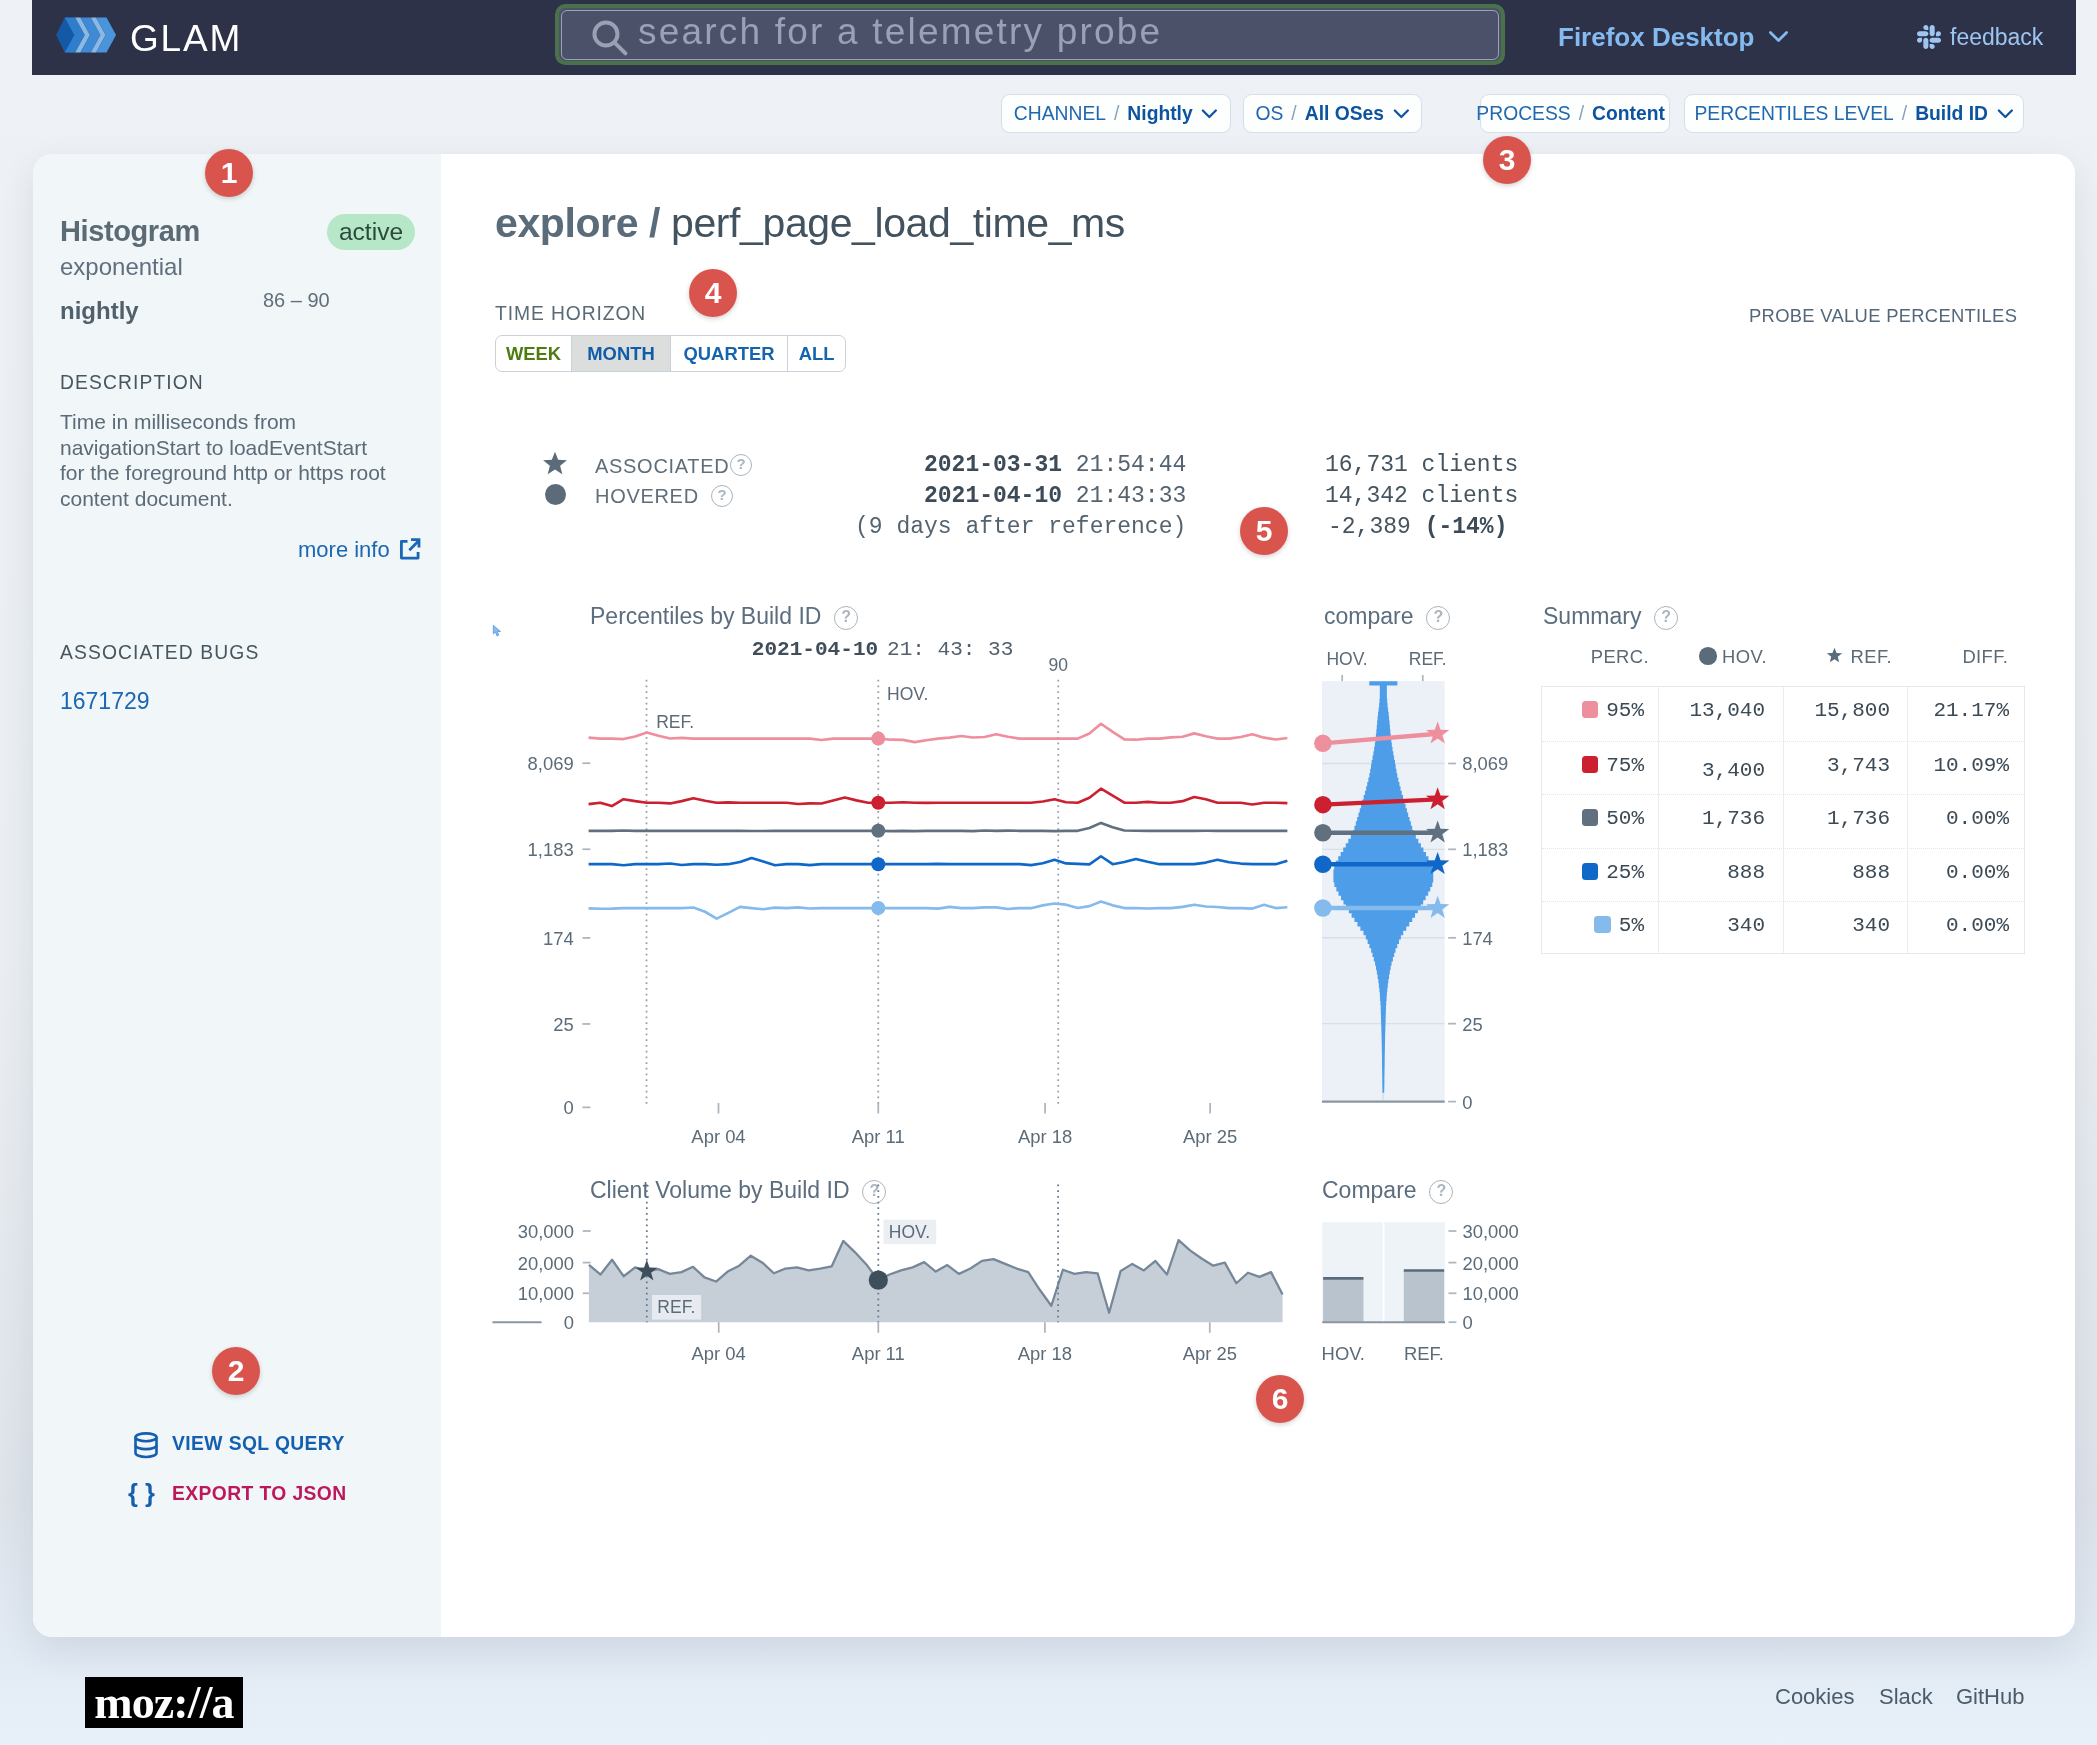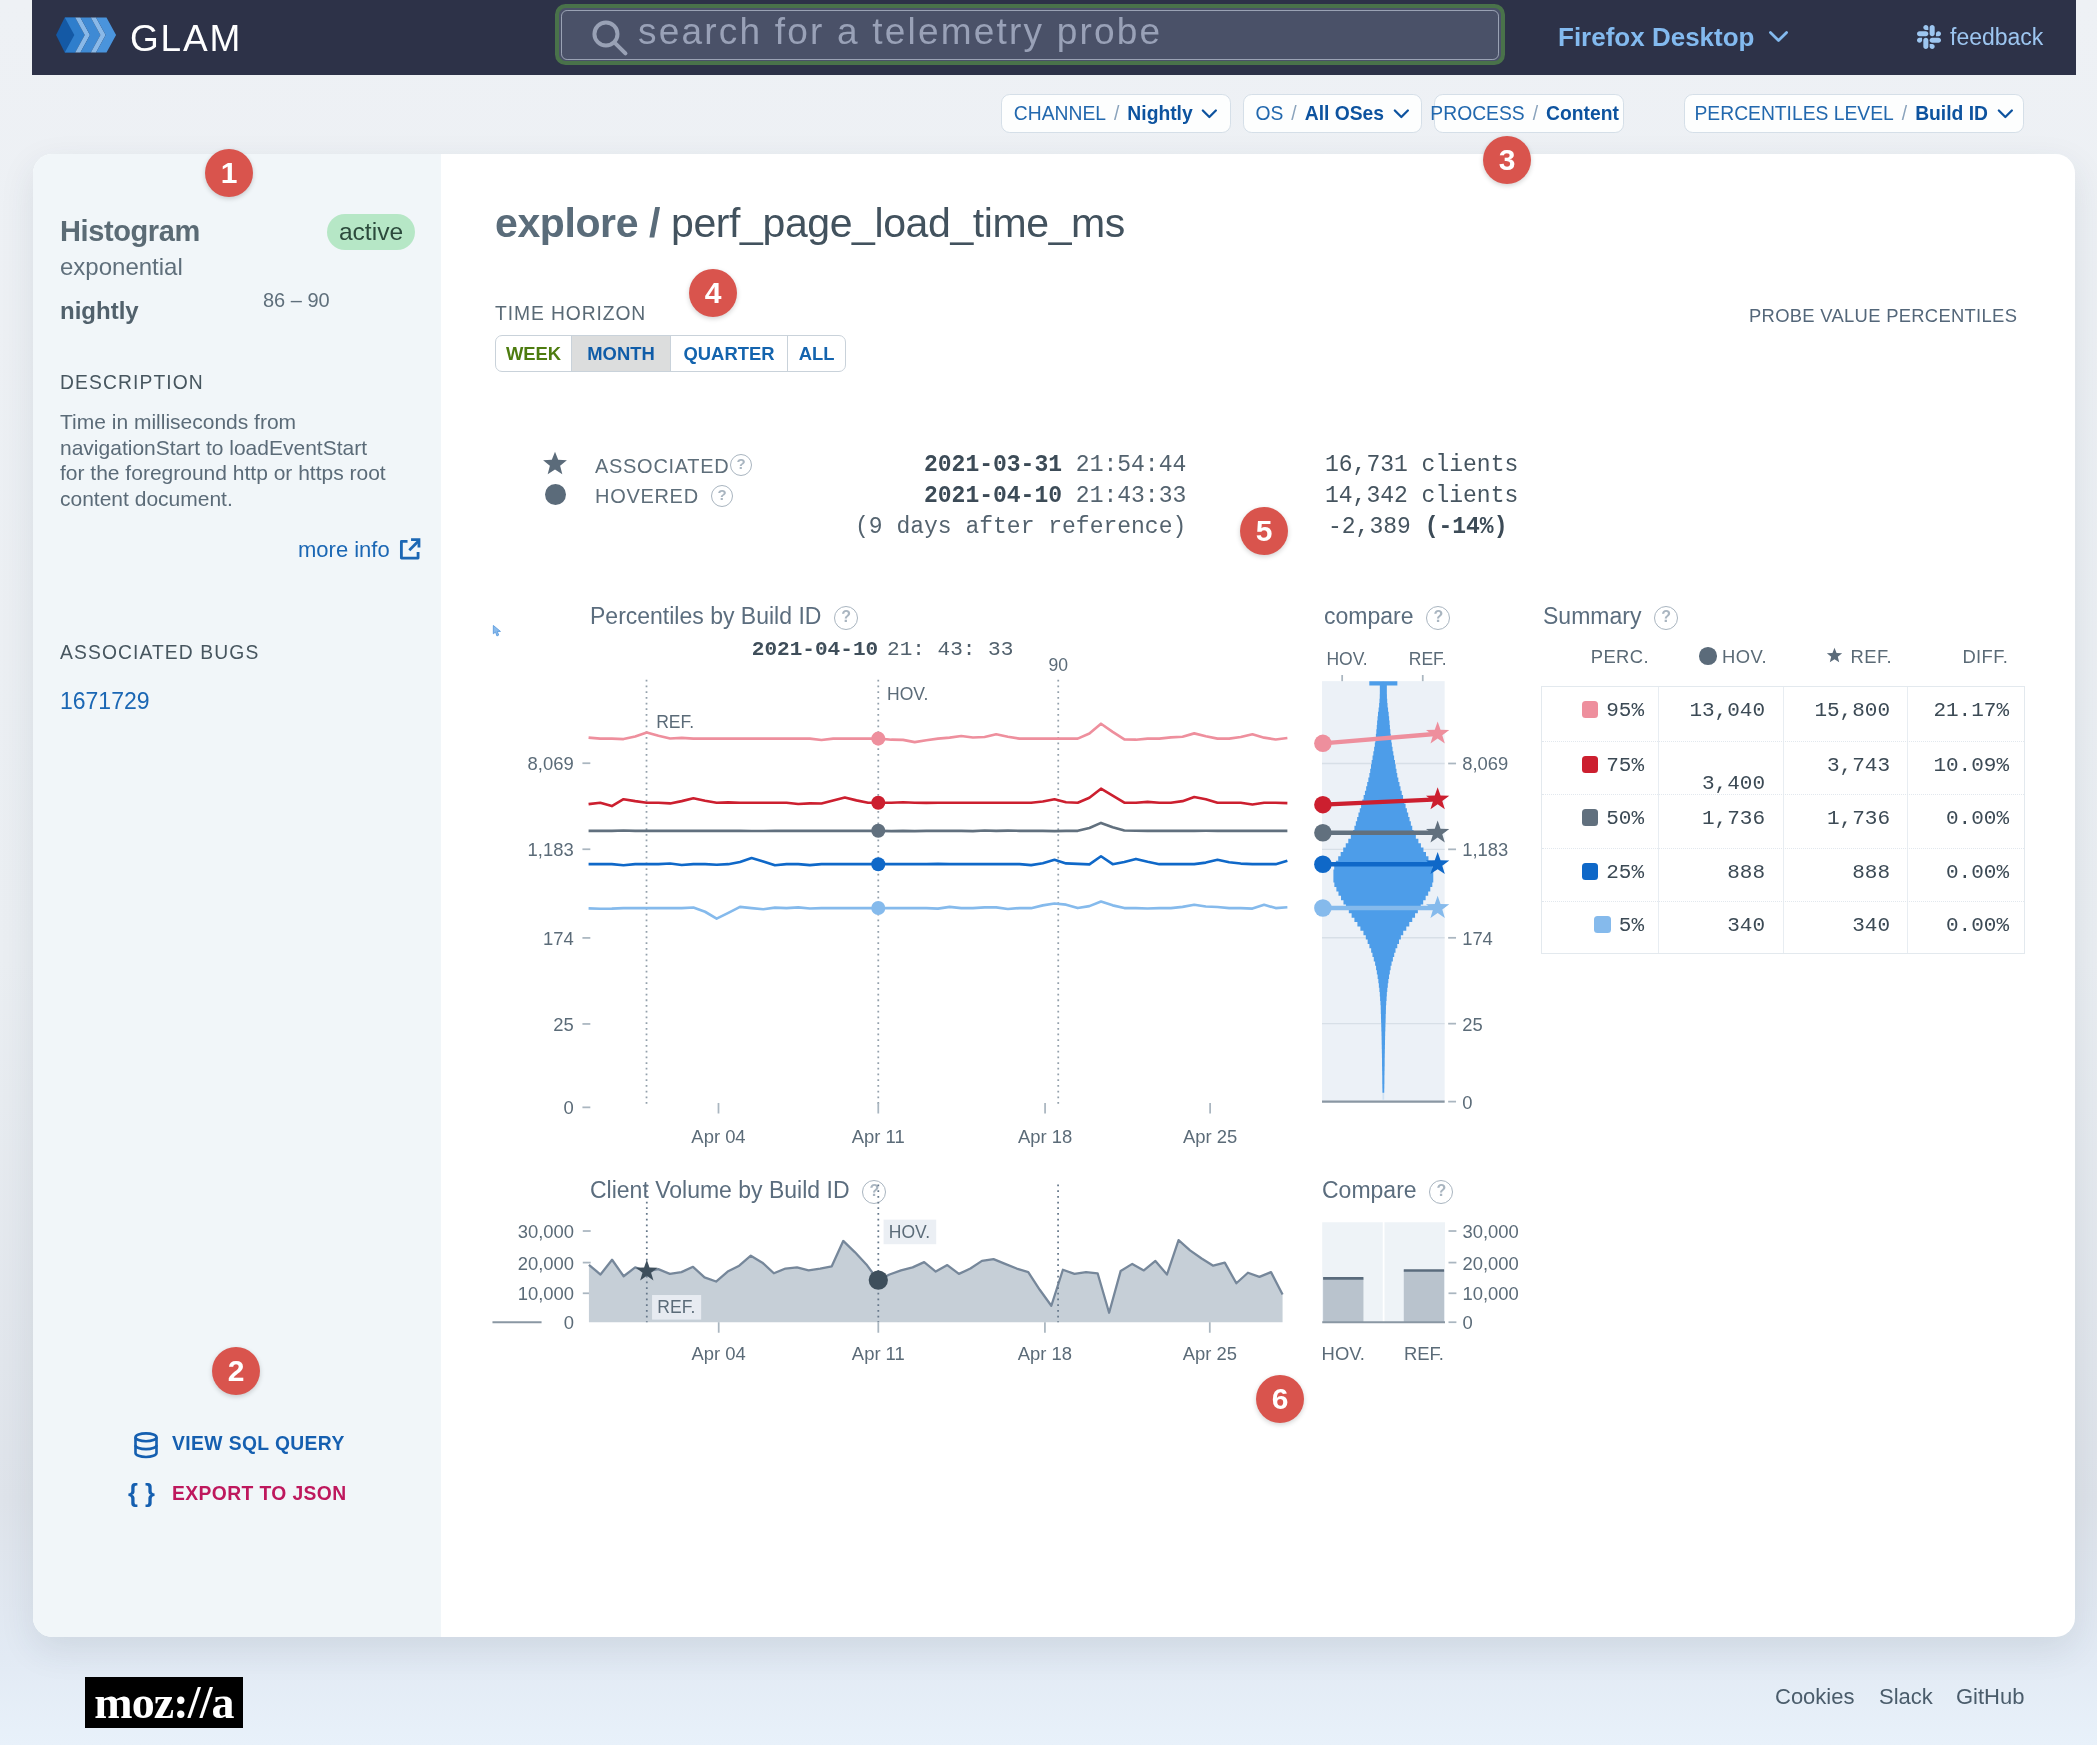--- a/index.html
+++ b/index.html
@@ -67,21 +67,21 @@
 </div>
 <div class="abs" style="left:1243px;top:94px;width:179px;height:39px;background:#fdfefe;border:1.8px solid #d5dfe8;border-radius:8.8px;
  display:flex;align-items:center;justify-content:center;font-size:19.3px;color:#2268ae;white-space:nowrap;">
  <span>OS</span>
     <span style="color:#8aa3bc;margin:0 8px;">/</span>
     <span style="font-weight:bold;color:#0d539f;">All OSes</span>
  <svg width="16.7" height="11.4" viewBox="0 0 20 14" style="margin-left:8.8px">
       <polyline points="2,3 10,11 18,3" fill="none" stroke="#0d539f" stroke-width="2.8" stroke-linecap="round" stroke-linejoin="round"></polyline>
     </svg>
 </div>
-<div class="abs" style="left:1434px;top:94px;width:190px;height:39px;background:#fdfefe;border:1.8px solid #d5dfe8;border-radius:8.8px;
+<div class="abs" style="left:1480px;top:94px;width:190px;height:39px;background:#fdfefe;border:1.8px solid #d5dfe8;border-radius:8.8px;
  display:flex;align-items:center;justify-content:center;font-size:19.3px;color:#2268ae;white-space:nowrap;">
  <span>PROCESS</span>
     <span style="color:#8aa3bc;margin:0 8px;">/</span>
     <span style="font-weight:bold;color:#0d539f;">Content</span>
  <svg width="16.7" height="11.4" viewBox="0 0 20 14" style="margin-left:8.8px">
       <polyline points="2,3 10,11 18,3" fill="none" stroke="#0d539f" stroke-width="2.8" stroke-linecap="round" stroke-linejoin="round"></polyline>
     </svg>
 </div>
 <div class="abs" style="left:1684px;top:94px;width:340px;height:39px;background:#fdfefe;border:1.8px solid #d5dfe8;border-radius:8.8px;
  display:flex;align-items:center;justify-content:center;font-size:19.3px;color:#2268ae;white-space:nowrap;">
@@ -279,21 +279,21 @@
   <div style="position:absolute;left:241px;top:0;bottom:0;border-left:1.8px solid #e8edf2;"></div>
   <div style="position:absolute;left:365px;top:0;bottom:0;border-left:1.8px solid #e8edf2;"></div>
   <div style="position:absolute;left:0;right:0;top:0px;height:54px;">
    <span style="position:absolute;right:380px;top:12.3px;"><span style="display:inline-block;width:16.7px;height:16.7px;border-radius:3.5px;background:#ee8f9d;vertical-align:-1.8px;margin-right:8px;"></span>95%</span>
    <span style="position:absolute;right:259px;top:12.3px;">13,040</span>
    <span style="position:absolute;right:134px;top:12.3px;">15,800</span>
    <span style="position:absolute;right:15px;top:12.3px;margin-left:40px;">21.17%</span>
   </div>
   <div style="position:absolute;left:0;right:0;top:54px;height:54px;border-top:1.8px dotted #e2e8ee;">
    <span style="position:absolute;right:380px;top:12.3px;"><span style="display:inline-block;width:16.7px;height:16.7px;border-radius:3.5px;background:#cc1f2f;vertical-align:-1.8px;margin-right:8px;"></span>75%</span>
-   <span style="position:absolute;right:259px;top:30px;">3,400</span>
+   <span style="position:absolute;right:259px;top:17px;">3,400</span>
    <span style="position:absolute;right:134px;top:12.3px;">3,743</span>
    <span style="position:absolute;right:15px;top:12.3px;">10.09%</span>
   </div>
   <div style="position:absolute;left:0;right:0;top:107px;height:54px;border-top:1.8px dotted #e2e8ee;">
    <span style="position:absolute;right:380px;top:12.3px;"><span style="display:inline-block;width:16.7px;height:16.7px;border-radius:3.5px;background:#61707e;vertical-align:-1.8px;margin-right:8px;"></span>50%</span>
    <span style="position:absolute;right:259px;top:12.3px;">1,736</span>
    <span style="position:absolute;right:134px;top:12.3px;">1,736</span>
    <span style="position:absolute;right:15px;top:12.3px;">0.00%</span>
   </div>
   <div style="position:absolute;left:0;right:0;top:161px;height:54px;border-top:1.8px dotted #e2e8ee;">

